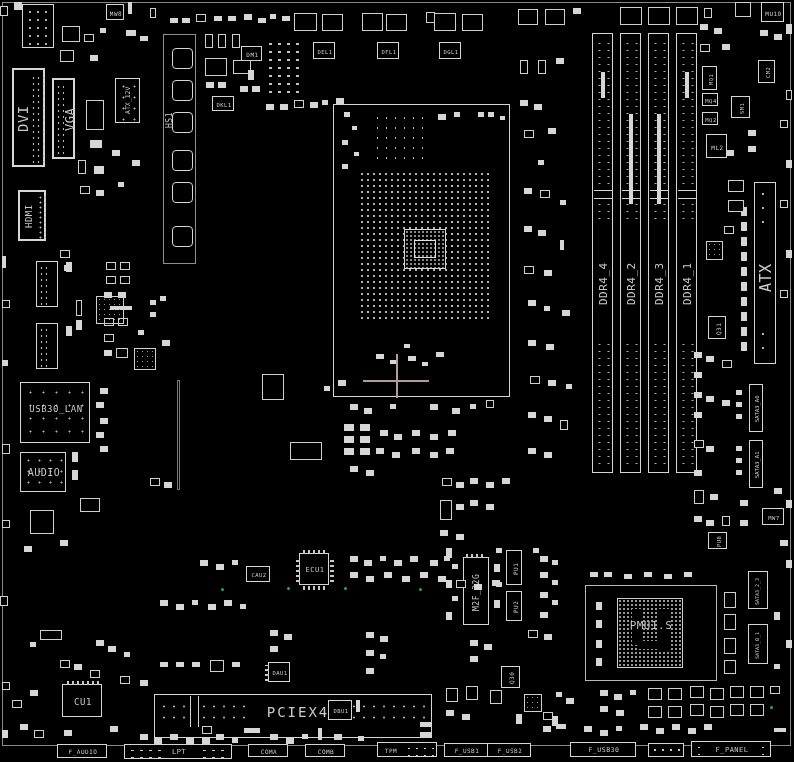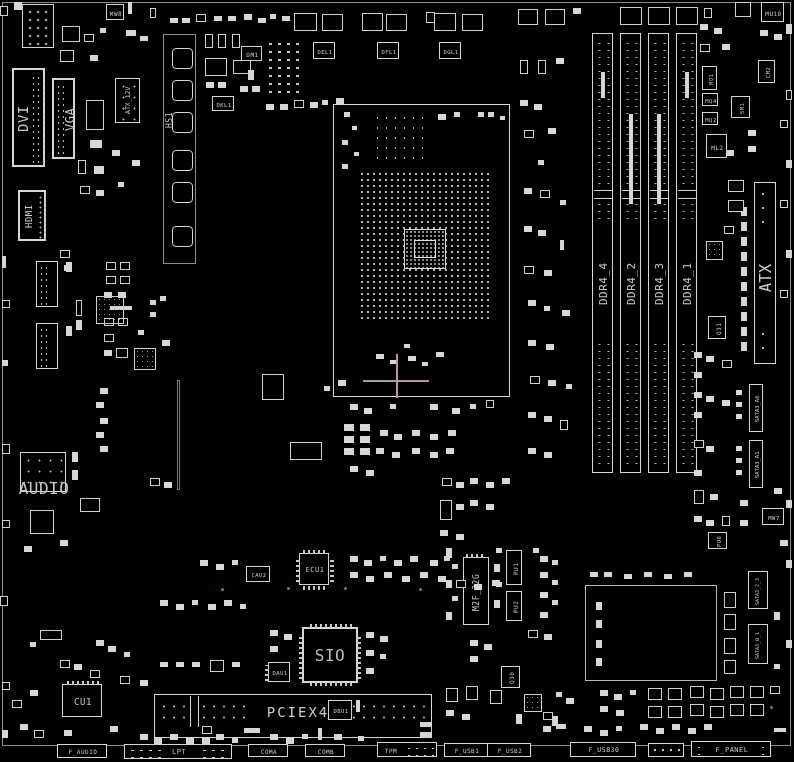--- a/index.html
+++ b/index.html
@@ -41,23 +41,27 @@
   <div class="box" style="left:18px;top:190px;width:28px;height:51px;border-width:2px;">
     <div class="abs dots" style="left:18px;top:3px;width:8px;height:44px;background-size:5px 5px;"></div>
     <div class="abs lbl vt" style="left:2px;top:0;width:13px;height:49px;font-size:9px;">HDMI</div>
   </div>
   <div class="box" style="left:36px;top:261px;width:22px;height:46px;">
     <div class="abs dots" style="left:2px;top:3px;width:8px;height:40px;background-size:5px 6px;"></div>
   </div>
   <div class="box" style="left:36px;top:323px;width:22px;height:46px;">
     <div class="abs dots" style="left:2px;top:3px;width:8px;height:40px;background-size:5px 6px;"></div>
   </div>
+  <div class="box" style="left:20px;top:382px;width:70px;height:61px;">
+    <div class="abs dots" style="left:3px;top:3px;width:64px;height:55px;background-size:13px 13px;"></div>
+    <div class="abs lbl" style="left:0;top:18px;width:70px;height:16px;font-size:9px;">USB30_LAN</div>
+  </div>
   <div class="box" style="left:20px;top:452px;width:46px;height:40px;">
     <div class="abs dots" style="left:2px;top:2px;width:42px;height:36px;background-size:11px 11px;"></div>
-    <div class="abs lbl" style="left:0;top:28px;width:46px;height:14px;font-size:16px;">AUDIO</div>
+    <div class="abs lbl" style="left:0;top:12px;width:46px;height:14px;font-size:10px;">AUDIO</div>
   </div>
   <div class="box" style="left:62px;top:684px;width:40px;height:33px;">
     <div class="stub-h" style="left:4px;top:-4px;width:32px;height:4px;"></div>
     <div class="abs lbl" style="left:0;top:0;width:40px;height:33px;font-size:9px;">CU1</div>
   </div>
 
   <div class="box" style="left:22px;top:4px;width:32px;height:44px;">
     <div class="abs dots" style="left:3px;top:3px;width:26px;height:38px;background-size:8px 8px;"></div>
   </div>
   <div class="box" style="left:106px;top:4px;width:18px;height:16px;">
@@ -181,47 +185,47 @@
   <div class="box" style="left:246px;top:566px;width:24px;height:16px;">
     <div class="abs lbl" style="left:0;top:0;width:24px;height:16px;font-size:5.5px;">CAU2</div>
   </div>
   <div class="box" style="left:299px;top:553px;width:30px;height:32px;">
     <div class="stub-h" style="left:3px;top:-4px;width:24px;height:4px;"></div>
     <div class="stub-h" style="left:3px;top:32px;width:24px;height:4px;"></div>
     <div class="stub-v" style="left:-4px;top:4px;width:4px;height:24px;"></div>
     <div class="stub-v" style="left:30px;top:4px;width:4px;height:24px;"></div>
     <div class="abs lbl" style="left:0;top:0;width:30px;height:32px;font-size:7px;">ECU1</div>
   </div>
-  <div class="box" style="left:302px;top:627px;width:56px;height:56px;border-width:2px;">
-    <div class="stub-h" style="left:6px;top:-5px;width:44px;height:4px;"></div>
-    <div class="stub-h" style="left:6px;top:53px;width:44px;height:4px;"></div>
-    <div class="stub-v" style="left:-5px;top:6px;width:4px;height:44px;"></div>
-    <div class="stub-v" style="left:53px;top:6px;width:4px;height:44px;"></div>
-    <div class="abs lbl" style="left:0;top:0;width:52px;height:52px;font-size:16px;color:#bdbdbd;">SIO</div>
-  </div>
   <div class="box" style="left:268px;top:662px;width:22px;height:20px;">
     <div class="stub-v" style="left:-4px;top:2px;width:4px;height:16px;"></div>
     <div class="abs lbl" style="left:0;top:0;width:22px;height:20px;font-size:5.5px;">DAU1</div>
   </div>
 
   <div class="box" style="left:463px;top:557px;width:26px;height:68px;">
     <div class="stub-h" style="left:2px;top:-4px;width:20px;height:4px;"></div>
     <div class="abs lbl vt" style="left:4px;top:2px;width:17px;height:64px;font-size:8px;">M2F_32G</div>
   </div>
   <div class="box" style="left:506px;top:550px;width:16px;height:35px;">
     <div class="abs lbl vt" style="left:0;top:0;width:16px;height:35px;font-size:6px;">PU1</div>
   </div>
   <div class="box" style="left:506px;top:591px;width:16px;height:30px;">
     <div class="abs lbl vt" style="left:0;top:0;width:16px;height:30px;font-size:6px;">PU2</div>
   </div>
   <div class="box" style="left:501px;top:666px;width:19px;height:22px;">
     <div class="abs lbl vt" style="left:0;top:0;width:19px;height:22px;font-size:6px;">Q30</div>
   </div>
 
   <div class="abs" style="left:585px;top:585px;width:132px;height:96px;border:1px solid #b8b8b8;"></div>
+  <div class="abs" style="left:617px;top:598px;width:66px;height:70px;border:1px solid #cfcfcf;
+       background-image:radial-gradient(#9d9d9d 0.7px,transparent 0.9px);background-size:4px 4px;">
+    <div class="abs" style="left:14px;top:10px;width:10px;height:36px;background:#000;"></div>
+    <div class="abs" style="left:40px;top:10px;width:12px;height:42px;background:#000;"></div>
+    <div class="abs" style="left:20px;top:42px;width:26px;height:8px;background:#000;"></div>
+    <div class="abs lbl" style="left:0;top:16px;width:66px;height:20px;font-size:11px;color:#c4c4c4;">PMU1.S</div>
+  </div>
 
   <div class="box" style="left:762px;top:508px;width:22px;height:17px;">
     <div class="abs lbl" style="left:0;top:0;width:22px;height:17px;font-size:5.5px;">MW7</div>
   </div>
   <div class="box" style="left:708px;top:532px;width:19px;height:17px;">
     <div class="abs lbl vt" style="left:0;top:0;width:19px;height:17px;font-size:5.5px;">PU8</div>
   </div>
   <div class="box" style="left:748px;top:571px;width:20px;height:38px;">
     <div class="abs lbl vt" style="left:2px;top:0;width:12px;height:38px;font-size:5px;letter-spacing:0;">SATA3_2_3</div>
   </div>

